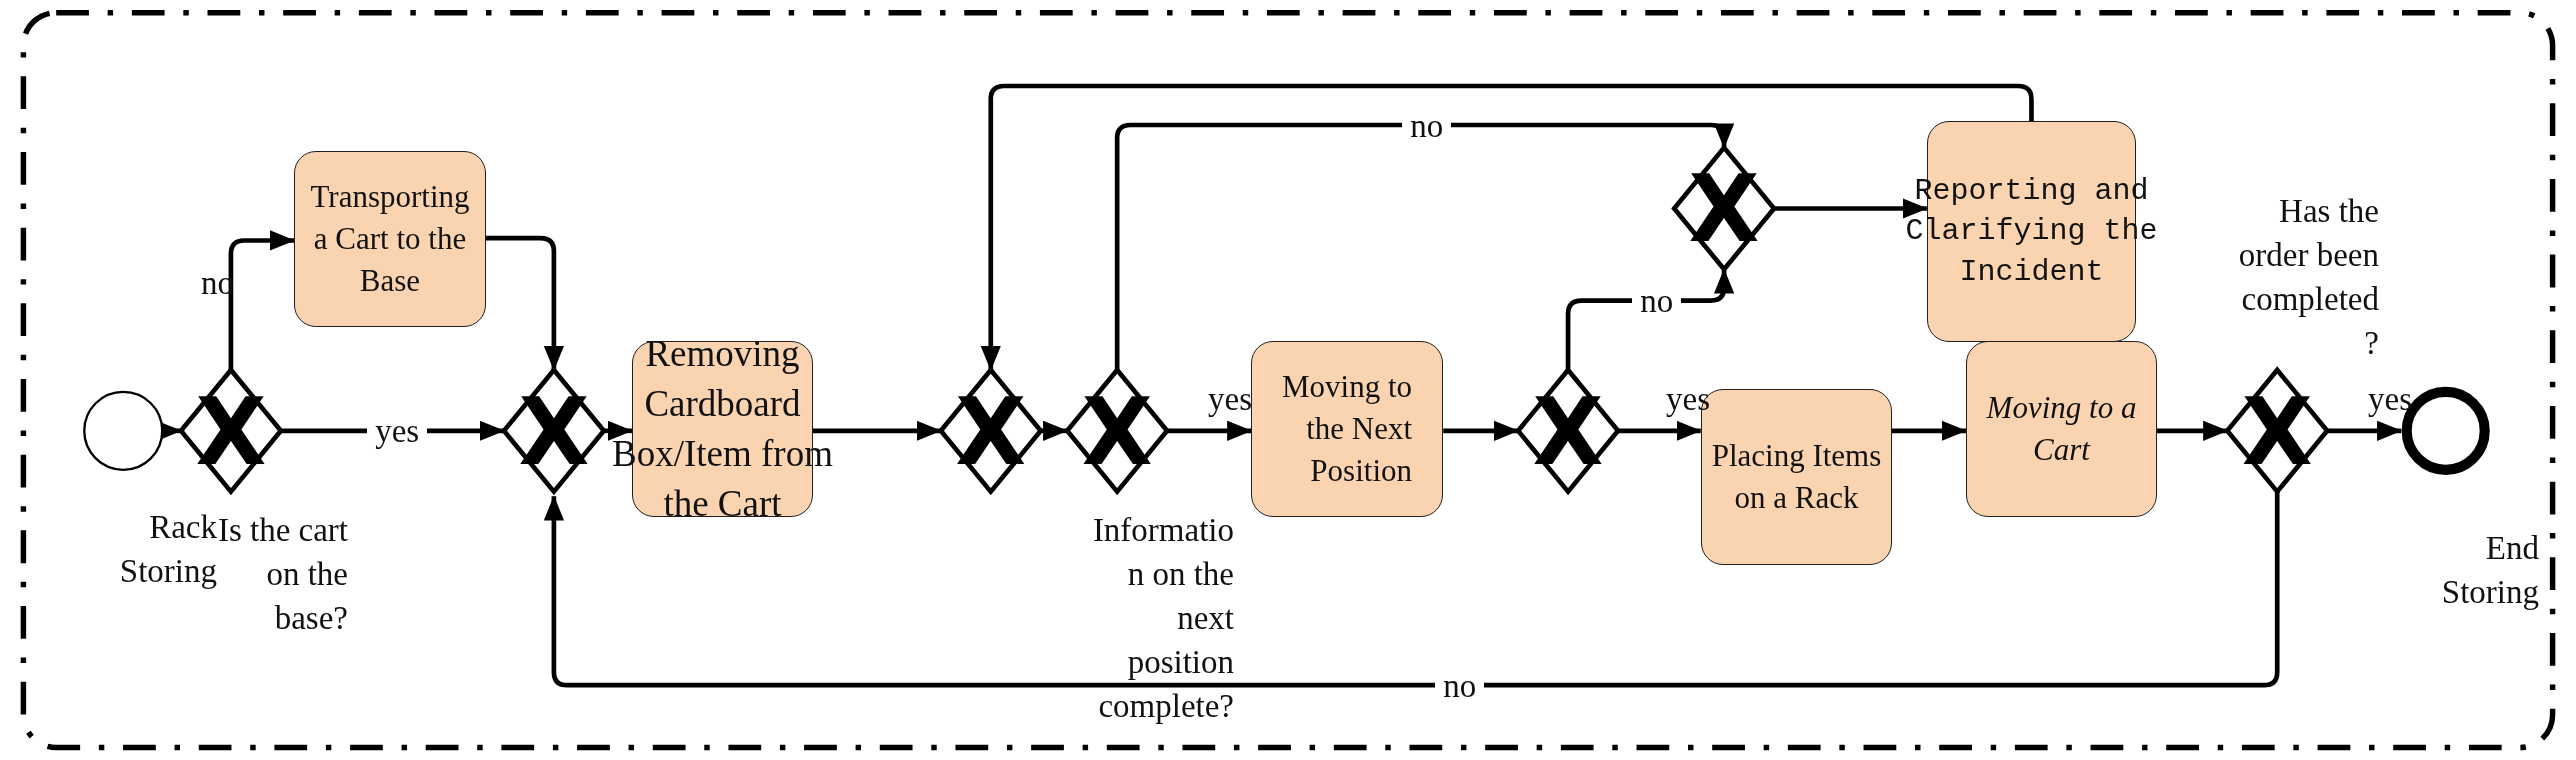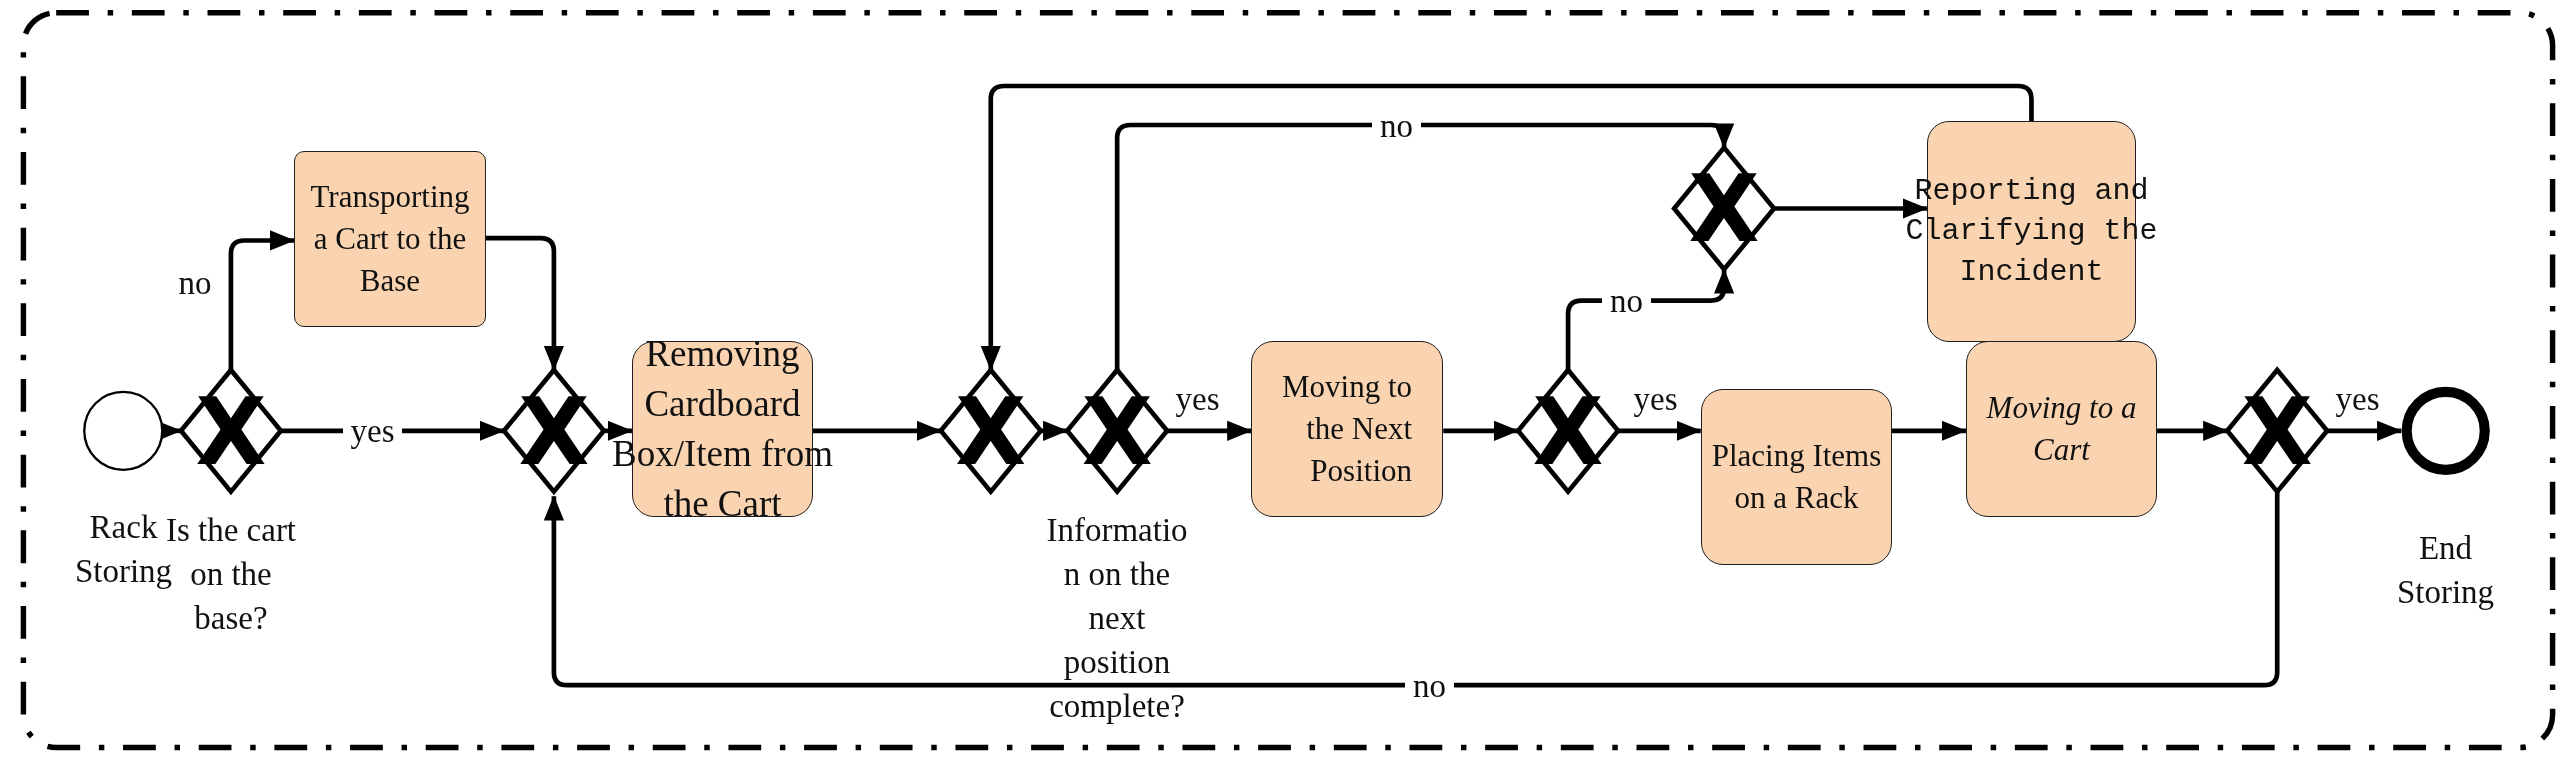--- a/index.html
+++ b/index.html
@@ -17,21 +17,21 @@
     display:flex;align-items:center;justify-content:center;
     text-align:center;white-space:pre;
     background:#FAD4B0;
     border:1.6px solid #1f1f1f;
     border-radius:22px;
     font-size:31px;line-height:1.35;
     box-sizing:border-box;
   }
   .lbl{
     position:absolute;
-    text-align:center;white-space:pre;
+    text-align:right;white-space:pre;
     font-size:33px;line-height:1.33;
   }
   .online span{background:#ffffff;padding:0 7.8px;}
   .gwx{
     font-family:"DejaVu Sans","Liberation Sans",sans-serif;
     font-weight:bold;font-size:118px;
   }
 </style>
 </head>
 <body>
@@ -85,21 +85,21 @@
       <text x="296" y="594">X</text>
       <text x="710" y="594">X</text>
       <text x="1270" y="594">X</text>
       <text x="1432" y="594">X</text>
       <text x="2210" y="309">X</text>
       <text x="2010" y="594">X</text>
       <text x="2919" y="594">X</text>
     </g>
   </svg>
 
-  <div class="task" style="left:294px;top:151px;width:192px;height:176px;border-radius:10px;">Transporting
+  <div class="task" style="left:294px;top:151px;width:192px;height:176px;">Transporting
 a Cart to the
 Base</div>
   <div class="task" style="left:632px;top:341px;width:181px;height:176px;font-size:37px;">Removing
 Cardboard
 Box/Item from
 the Cart</div>
   <div class="task" style="left:1251px;top:341px;width:192px;height:176px;text-align:right;">Moving to
 the Next
 Position</div>
   <div class="task" style="left:1701px;top:341px;width:191px;height:176px;margin-top:48px;">Placing Items
@@ -116,20 +116,24 @@
 Storing</div>
 
   <div class="lbl" style="left:1000px;top:509px;width:234px;">Informatio
 n on the
 next
 position
 complete?</div>
   <div class="lbl" style="left:114px;top:509px;width:234px;">Is the cart
 on the
 base?</div>
+  <div class="lbl" style="left:2145px;top:190px;width:234px;">Has the
+order been
+completed
+?</div>
 
   <div class="lbl online" style="left:318px;top:410px;width:109px;"><span>yes</span></div>
   <div class="lbl" style="left:156px;top:262px;width:78px;">no</div>
 
   <div class="lbl" style="left:1143px;top:378px;width:109px;">yes</div>
   <div class="lbl online" style="left:1342px;top:105px;width:109px;"><span>no</span></div>
 
   <div class="lbl" style="left:1601px;top:378px;width:109px;">yes</div>
   <div class="lbl online" style="left:1572px;top:280px;width:109px;"><span>no</span></div>
 

